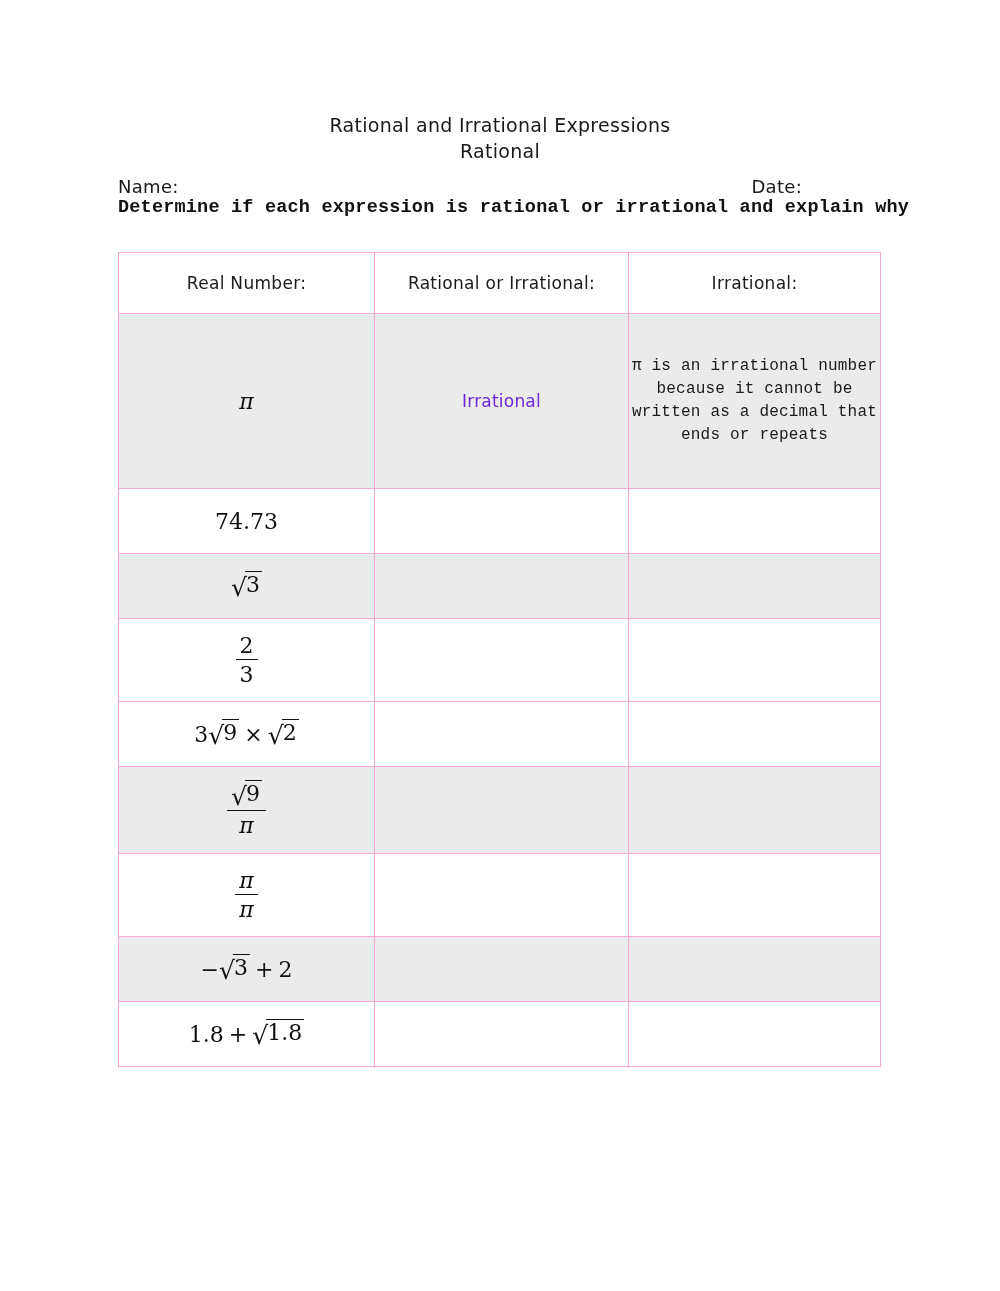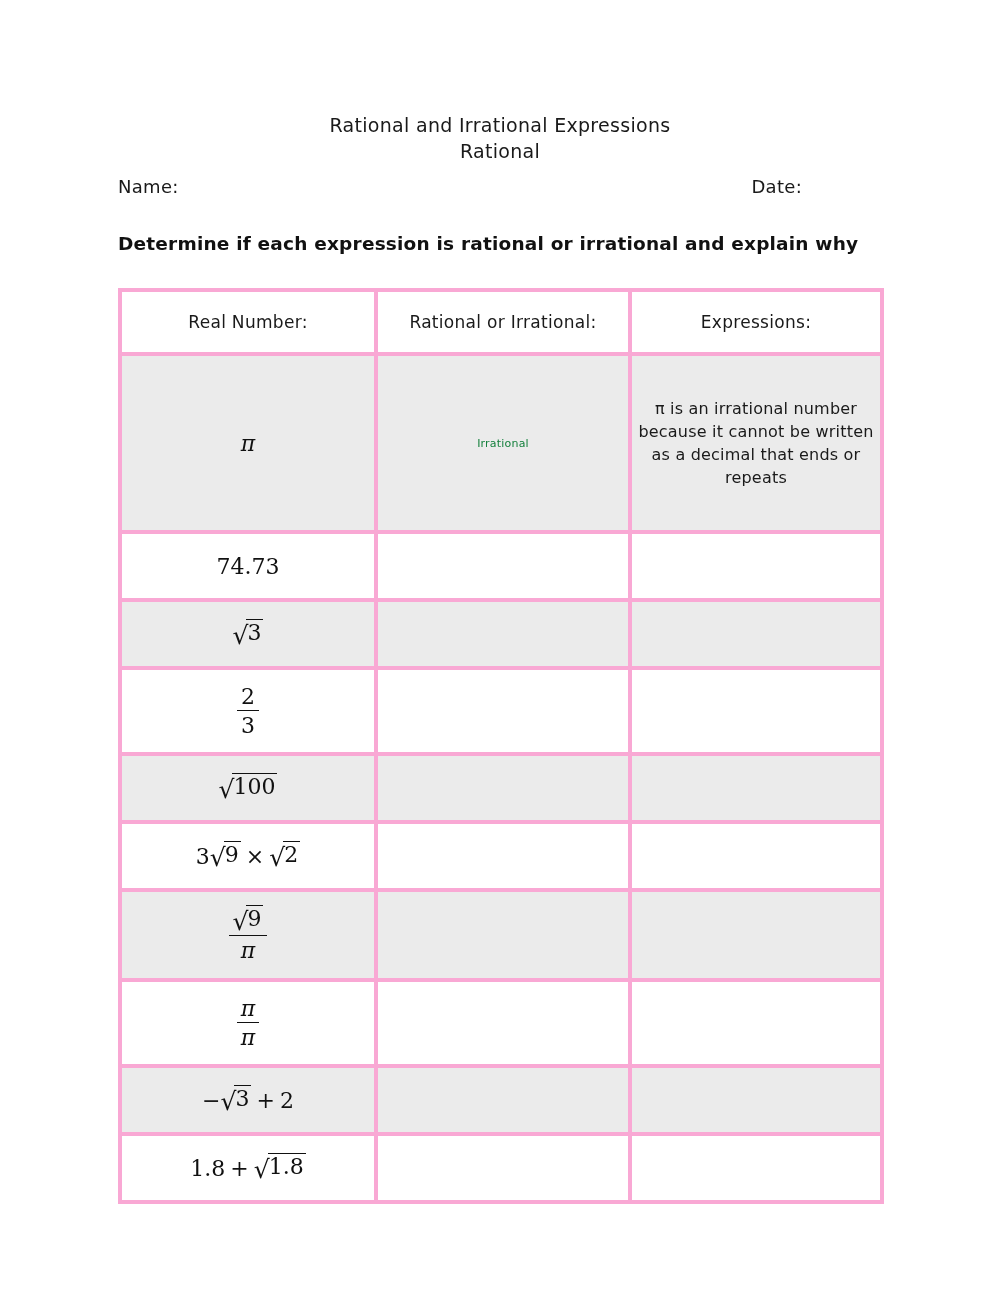--- a/index.html
+++ b/index.html
@@ -48,40 +48,40 @@
     font-size: 18px;
     letter-spacing: 0.3px;
     color: #1a1a1a;
   }
   .nd-date {
     margin-right: 80px;
   }
 
   
   .instruction {
-    margin-top: 36px;
     padding-left: 118px;
     font-size: 18.5px;
     font-weight: bold;
     letter-spacing: 0.2px;
     color: #111111;
+    font-family: Liberation Mono, monospace;
   }
 
   
   .table-wrap {
     margin-top: 34px;
     padding-left: 118px;
   }
   table.worksheet {
     border-collapse: collapse;
     width: 762px;
     table-layout: fixed;
   }
   table.worksheet td, table.worksheet th {
-    border: 4px solid #f9a8d4;
+    border: 1px solid #f9a8d4;
     padding: 0;
     vertical-align: middle;
     text-align: center;
   }
   col.c1 { width: 256px; }
   col.c2 { width: 254px; }
   col.c3 { width: 252px; }
 
   th.head-cell {
     height: 60px;
@@ -95,30 +95,31 @@
   tr.shaded td { background: #ebebeb; }
   tr.plain td { background: #ffffff; }
 
   td.expr-cell {
     font-family: "DejaVu Serif", serif;
     font-size: 22px;
     color: #111111;
     height: 64px;
   }
   td.ans-cell {
-    font-size: 11px;
+    font-size: 17px;
     letter-spacing: 0.2px;
-    color: #15803d;
+    color: #6d28d9;
   }
   td.expl-cell {
     font-size: 16px;
     line-height: 23px;
     letter-spacing: 0.2px;
     color: #1a1a1a;
     padding: 8px 14px;
+    font-family: Liberation Mono, monospace;
   }
   tr.row-first td { height: 174px; }
 
   
   .mi { font-family: "DejaVu Serif", serif; font-style: italic; }
   .sqrt {
     display: inline-block;
     position: relative;
     white-space: nowrap;
   }
@@ -174,21 +175,21 @@
     <table class="worksheet">
       <colgroup>
         <col class="c1">
           <col class="c2">
           <col class="c3">
       </colgroup>
       <thead>
         <tr>
           <th class="head-cell">Real Number:</th>
           <th class="head-cell">Rational or Irrational:</th>
-          <th class="head-cell">Expressions:</th>
+          <th class="head-cell">Irrational:</th>
         </tr>
       </thead>
       <tbody>
 
         <tr class="shaded row-first">
           <td class="expr-cell">
             <span class="mi">π</span>
           </td>
           <td class="ans-cell">Irrational</td>
           <td class="expl-cell">π is an irrational number because it cannot be written as a decimal that ends or repeats</td>
@@ -214,27 +215,20 @@
           <td class="expr-cell" style="height:82px">
             <span class="frac">
               <span class="num">2</span>
               <span class="den">3</span>
             </span>
           </td>
           <td class="ans-cell"></td>
           <td class="expl-cell"></td>
         </tr>
 
-        <tr class="shaded">
-          <td class="expr-cell">
-            <span class="sqrt"><span class="rad">√</span><span class="rand">100</span></span>
-          </td>
-          <td class="ans-cell"></td>
-          <td class="expl-cell"></td>
-        </tr>
 
         <tr class="plain">
           <td class="expr-cell">
             <span>3</span><span class="sqrt"><span class="rad">√</span><span class="rand">9</span></span><span class="op">×</span><span class="sqrt"><span class="rad">√</span><span class="rand">2</span></span>
           </td>
           <td class="ans-cell"></td>
           <td class="expl-cell"></td>
         </tr>
 
         <tr class="shaded">

